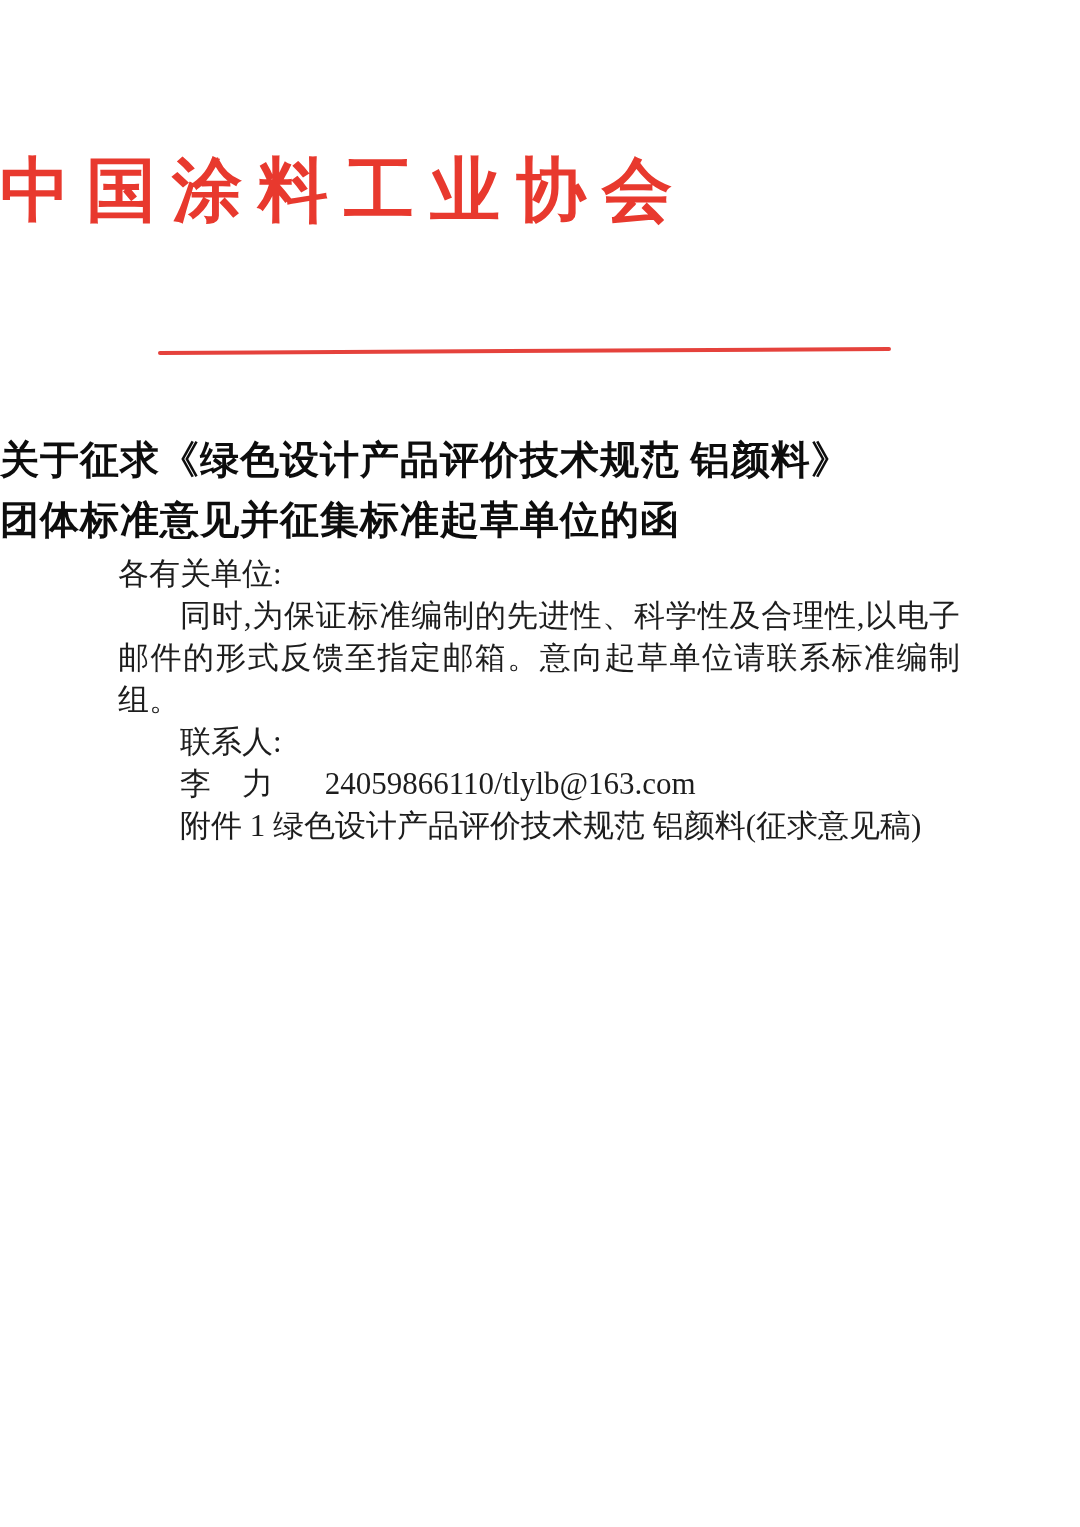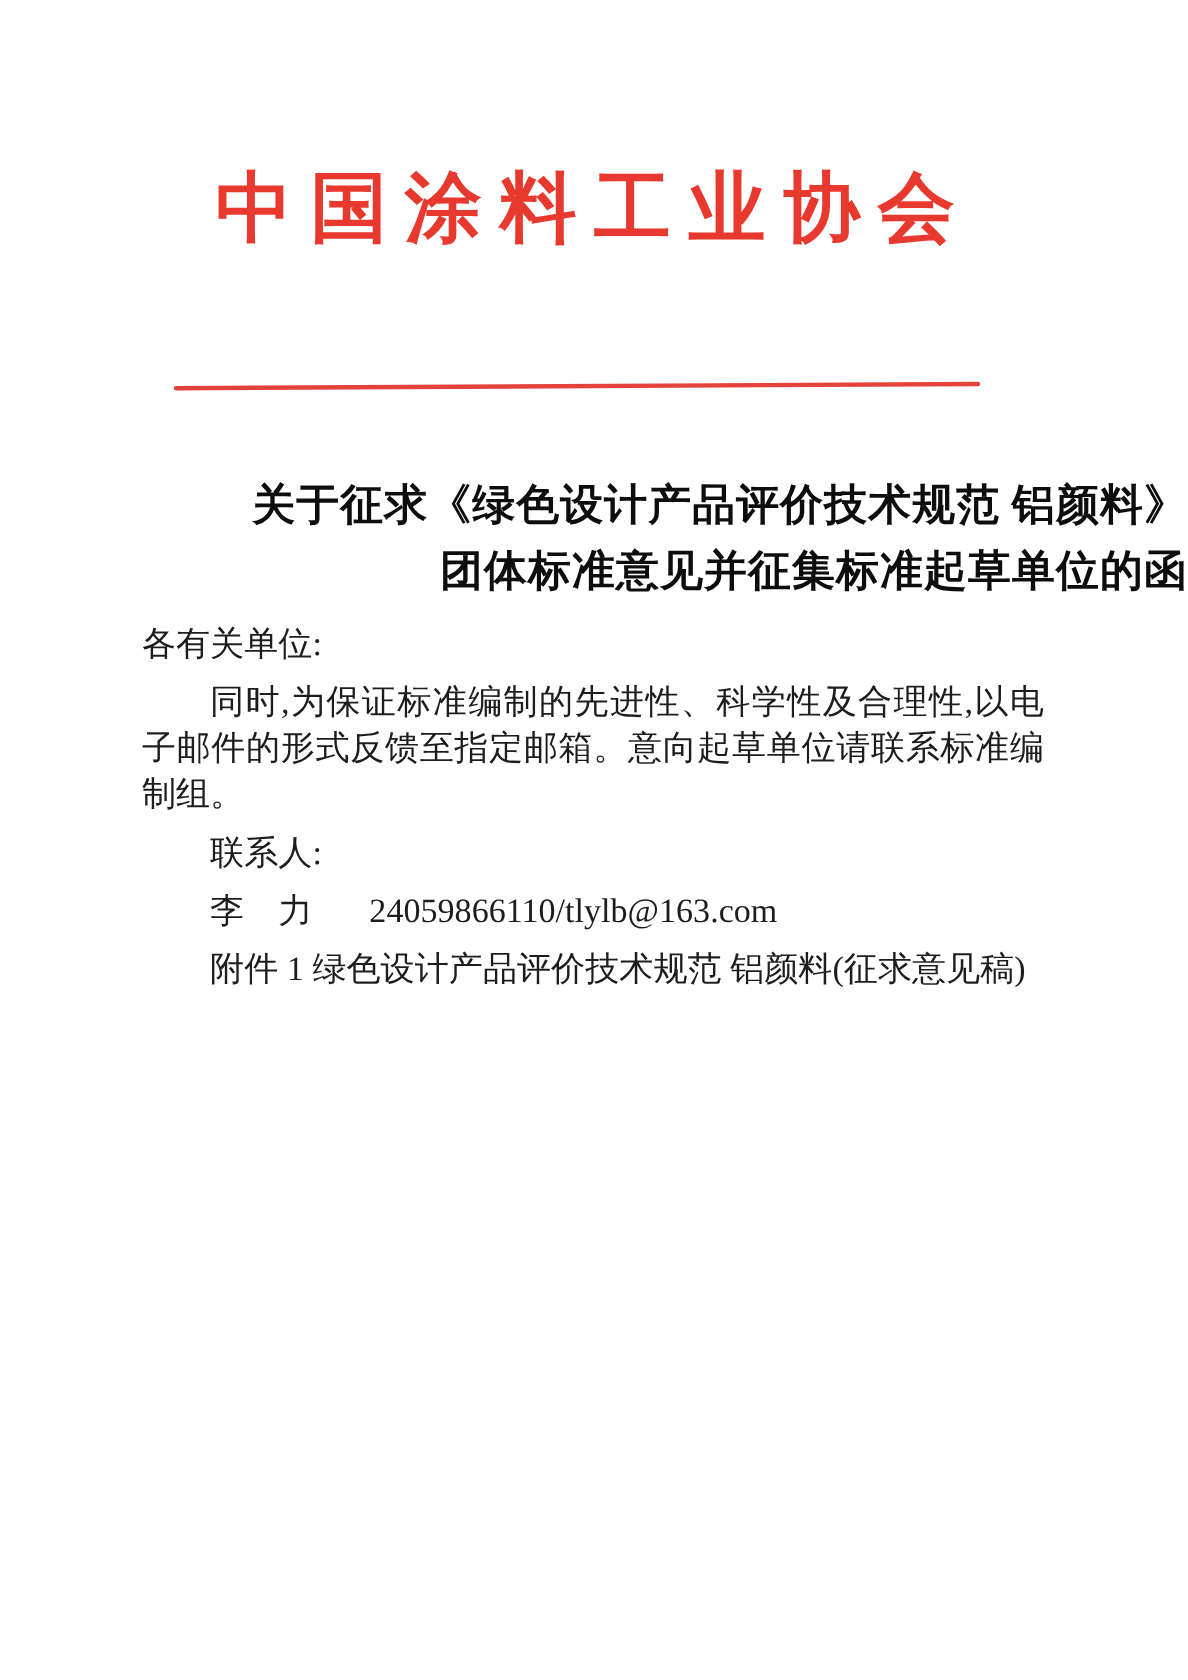--- a/index.html
+++ b/index.html
@@ -18,21 +18,20 @@
     background: #ffffff;
     overflow: hidden;
   }
 
   
   .org-title {
     position: absolute;
     top: 136px;
     left: 0;
     width: 100%;
-    text-align: center;
     font-size: 70px;
     line-height: 110px;
     font-weight: 700;
     color: #e8392e;
     letter-spacing: 16px;
     white-space: nowrap;
   }
 
   .red-divider {
     position: absolute;
@@ -44,42 +43,42 @@
     transform: rotate(-0.3deg);
     border-radius: 2px;
   }
 
   
   .doc-title {
     position: absolute;
     top: 430px;
     left: 0;
     width: 100%;
-    text-align: right;
+    text-align: left;
     font-weight: 700;
     font-size: 39px;
     line-height: 60px;
     color: #0d0d0d;
     letter-spacing: 1px;
   }
   .doc-title .title-line { display: block; }
 
   
   .letter-body {
     position: absolute;
     top: 553px;
     left: 118px;
     width: 842px;
     font-size: 31px;
     line-height: 42px;
     color: #1d1d1d;
     text-align: justify;
   }
 
-  .letter-body p { margin: 11px; }
+  .letter-body p { margin: 0; }
   .indent { text-indent: 2em; }
 
   .contact-line { text-indent: 2em; }
   .contact-info { margin-left: 44px; }
 
   .attach-label { margin-top: 62px; }
 </style>
 </head>
 <body>
 

